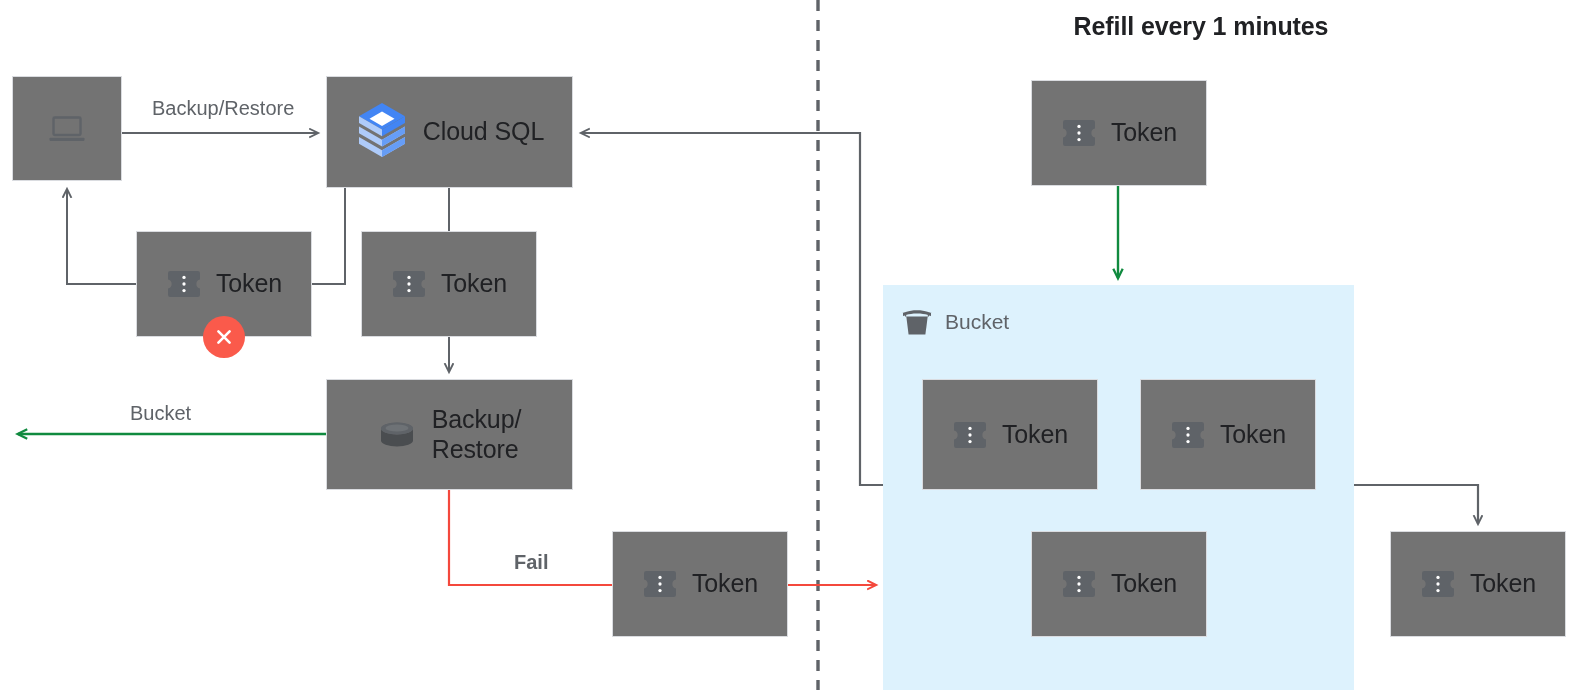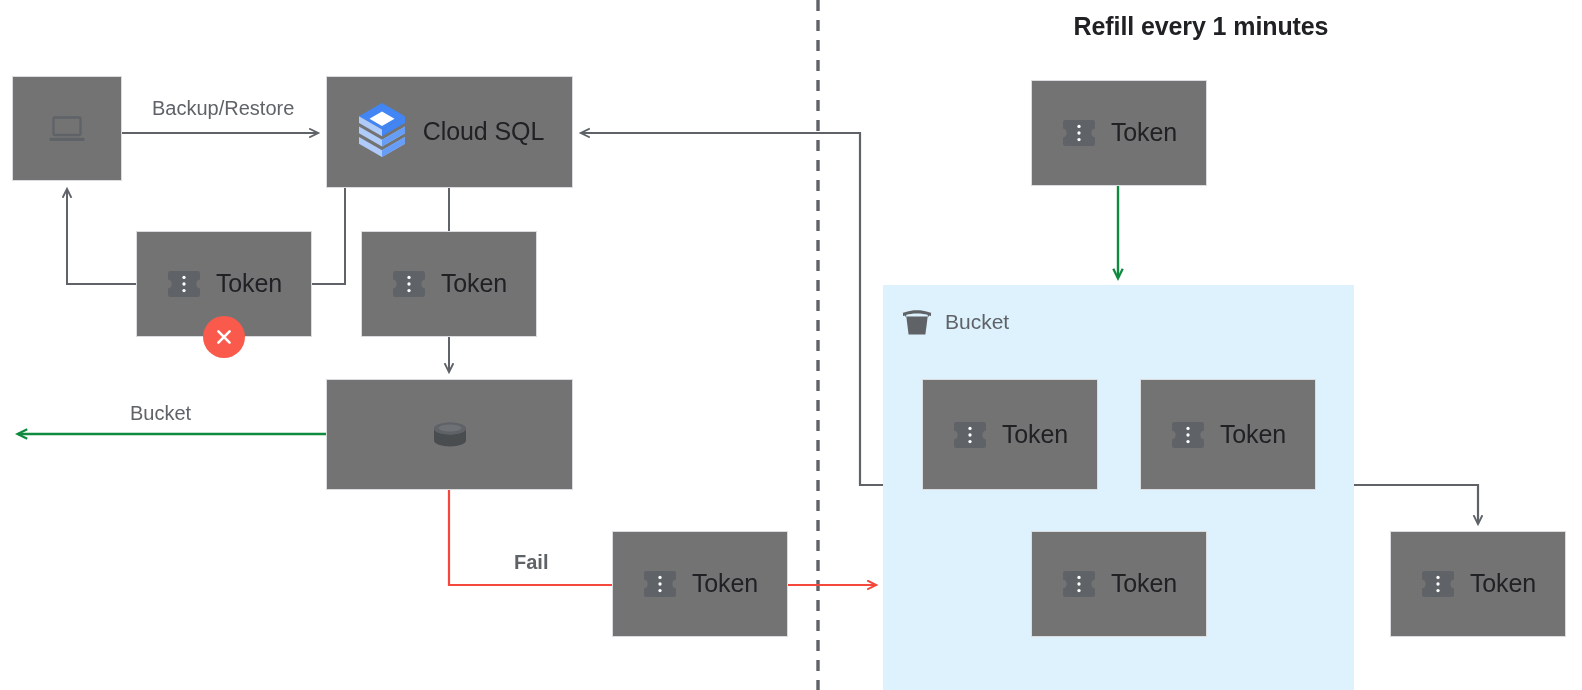--- a/index.html
+++ b/index.html
@@ -261,20 +261,22 @@
   </div>
 
   <div class="node" style="left:326px; top:379px; width:247px; height:111px;">
     <div class="node-inner" style="gap:16px;">
       <svg class="db-ico" viewBox="0 0 38 32">
         <ellipse cx="19" cy="9.5" rx="16" ry="6" fill="#5f6368"></ellipse>
         <path d="M3,9.5 V21.5 A16,6 0 0 0 35,21.5 V9.5 A16,6 0 0 1 3,9.5 Z" fill="#4a4d50"></path>
         <ellipse cx="19" cy="9.5" rx="16" ry="6" fill="#5f6368"></ellipse>
         <ellipse cx="19" cy="9" rx="11.5" ry="3.6" fill="#6e7276"></ellipse>
       </svg>
+      <span class="node-label">Backup/
+Restore</span>
     </div>
   </div>
 
   <div class="node" style="left:612px; top:531px; width:176px; height:106px;">
     <div class="node-inner">
       <svg class="tok-ico" viewBox="0 0 36 28">
         <path d="M2,3.2 A2.2,2.2 0 0 1 4.2,1 H31.8 A2.2,2.2 0 0 1 34,3.2 V9.5 A4.6,4.6 0 0 0 34,18.5 V24.8 A2.2,2.2 0 0 1 31.8,27 H4.2 A2.2,2.2 0 0 1 2,24.8 V18.5 A4.6,4.6 0 0 0 2,9.5 Z" fill="#5f6368"></path>
         <circle cx="18" cy="7.4" r="1.65" fill="#ffffff"></circle>
         <circle cx="18" cy="14" r="1.65" fill="#ffffff"></circle>
         <circle cx="18" cy="20.6" r="1.65" fill="#ffffff"></circle>

